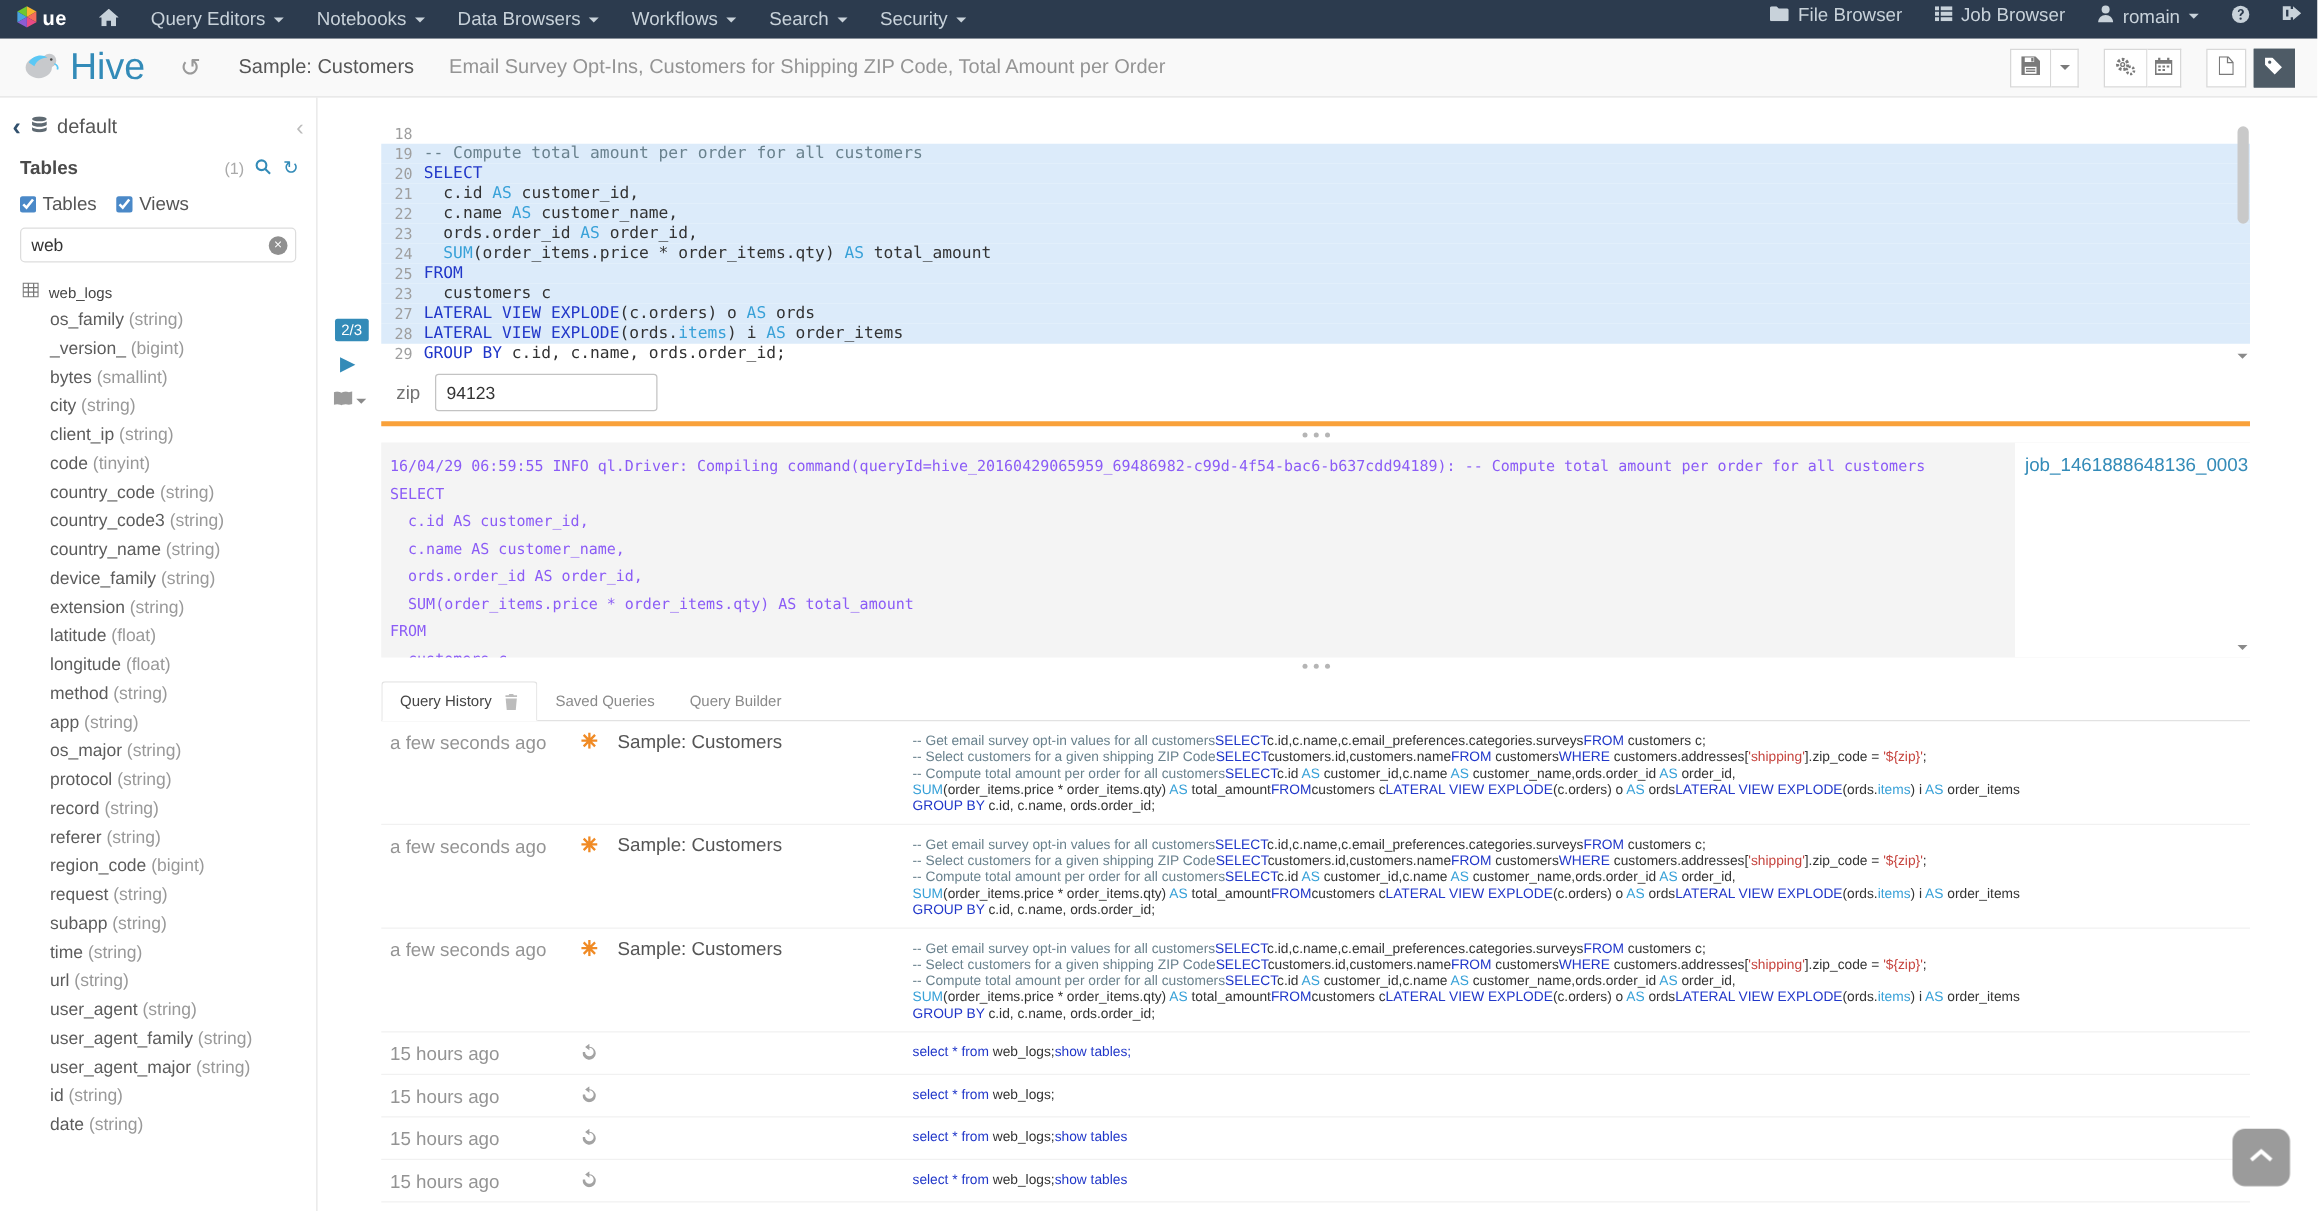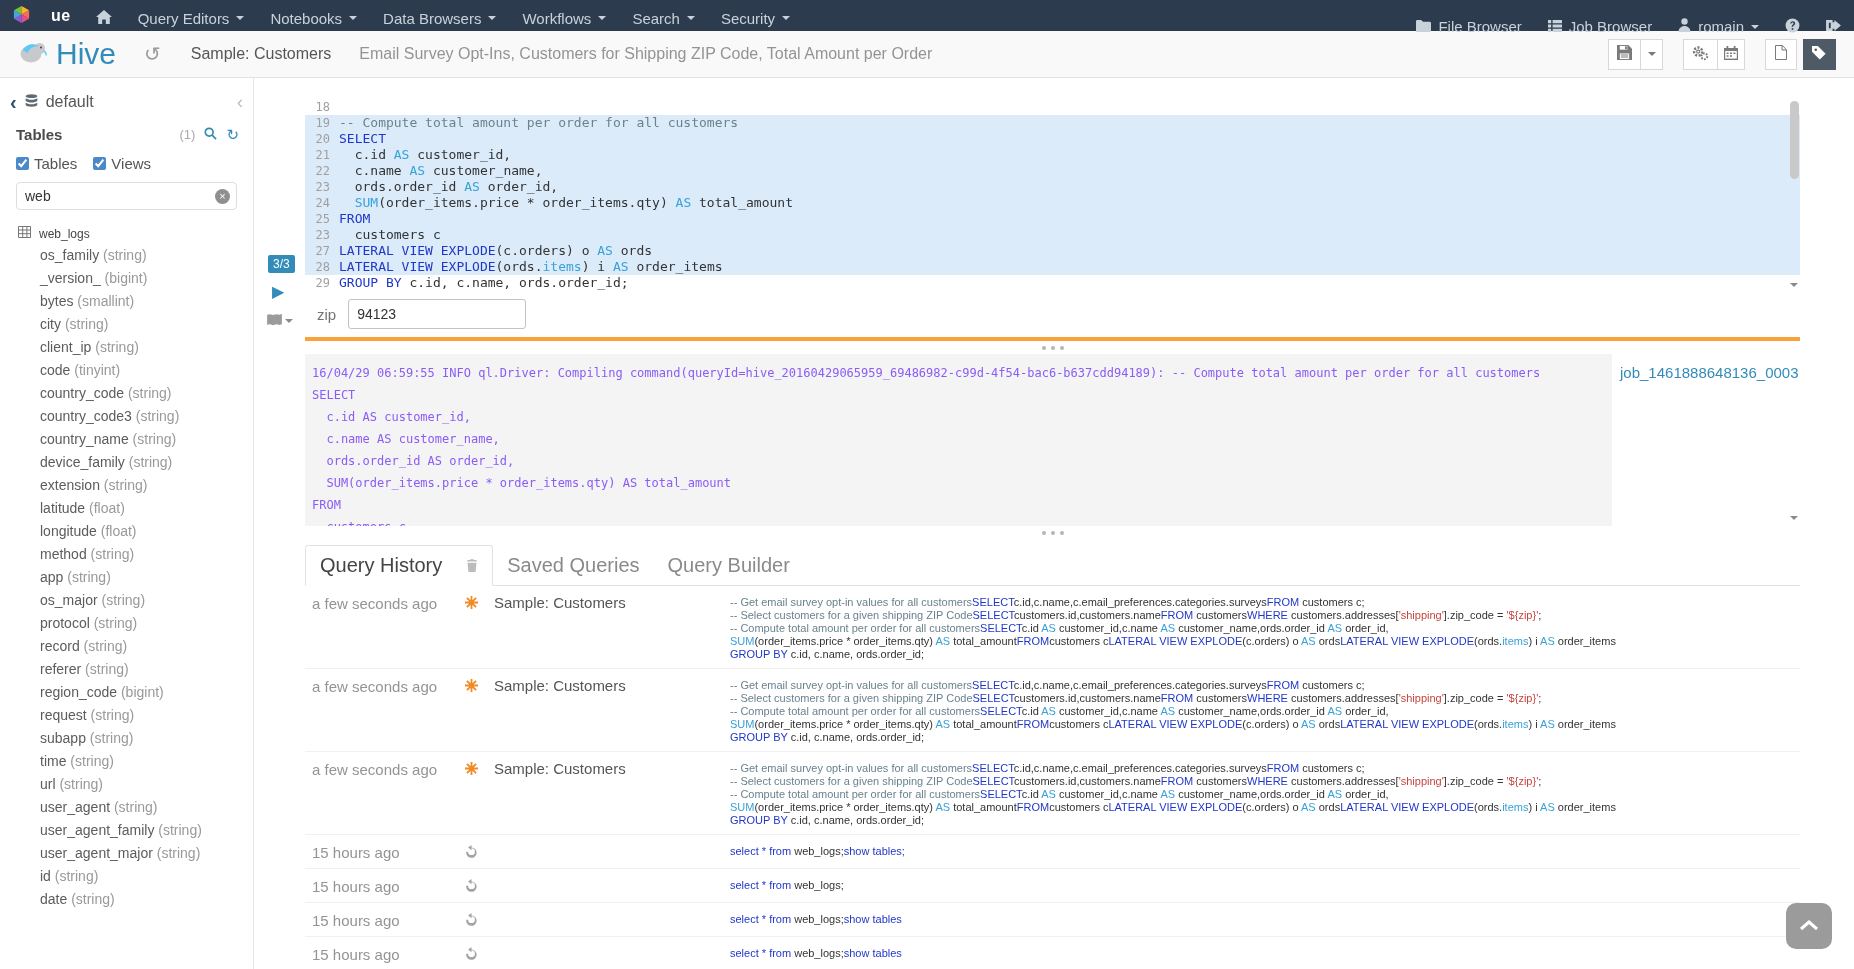--- a/index.html
+++ b/index.html
@@ -3,23 +3,23 @@
 <meta charset="utf-8">
 <style>
   *{box-sizing:border-box;margin:0;padding:0}
   html,body{width:1854px;height:969px;overflow:hidden;background:#fff;color:#333;
     font-family:"Liberation Sans",sans-serif}
   :root{--accent:#338bb8;--progress:#f9a13a;--hl:#dcebfa;--navbar:#2c3b4e;
     --tk-kw:#2137c9;--tk-kw2:#38a1d8;--tk-com:#6a828e;--tk-str:#c6443e;--tk-id:#333}
 
   
   .navbar{height:31px;background:var(--navbar);display:flex;align-items:stretch;font-size:15px;color:#c8d2da}
-  .logo{display:flex;align-items:center;padding:0 12px;gap:20px;cursor:pointer}
+  .logo{display:flex;align-items:center;padding:0 12px;gap:3px;cursor:pointer}
   .logo-text{color:#fff;font-weight:bold;font-size:16px;letter-spacing:.5px}
-  .nav-item{display:flex;align-items:center;padding:18px 13px;gap:7px;cursor:pointer;white-space:nowrap}
+  .nav-item{display:flex;align-items:center;padding:4px 13px;gap:7px;cursor:pointer;white-space:nowrap}
   .nav-item svg{flex:none}
   .nav-menus{display:flex;align-items:stretch}
   .caret{width:0;height:0;border:4px solid transparent;border-top-color:currentColor;display:inline-block;position:relative;top:2px}
   .nav-right{margin-left:auto;display:flex;align-items:flex-start}
 
   
   .app-header{height:47px;background:#f9f9f9;border-bottom:1px solid #e3e3e3;display:flex;align-items:center;padding:0 18px}
   .hive-name{color:var(--accent);font-size:30px;margin-left:8px;cursor:pointer}
   .history-glyph{color:#9a9a9a;font-size:20px;margin-left:28px;cursor:pointer}
   .doc-title{margin-left:30px;font-size:16px;color:#565656}
@@ -86,21 +86,21 @@
 
   
   .log-panel{height:172px;display:flex;background:#f4f4f4;position:relative;overflow:hidden}
   .log-lines{flex:1;padding:8px 0 0 7px;font-family:"DejaVu Sans Mono",monospace;font-size:12px;line-height:22px;color:#8b5cf6;white-space:pre;overflow:hidden}
   .log-jobs{width:188px;flex:none;background:#fff;padding:10px 8px 0 8px}
   .job-link{color:var(--accent);font-size:15px;text-decoration:none;white-space:nowrap}
   .log-down{position:absolute;right:0;bottom:2px;width:12px;height:12px;display:flex;align-items:center;justify-content:center;cursor:pointer}
 
   
   .tabs{display:flex;border-bottom:1px solid #e2e2e2;margin-top:6px}
-  .tab{padding:8px 14px;font-size:20px;color:#8a8a8a;cursor:pointer;display:flex;align-items:center;gap:24px}
+  .tab{padding:8px 14px;font-size:12px;color:#8a8a8a;cursor:pointer;display:flex;align-items:center;gap:10px}
   .tab.active{color:#444;border:1px solid #e2e2e2;border-bottom:1px solid #fff;margin-bottom:-1px;border-radius:3px 3px 0 0;background:#fff}
   .tab-trash{display:inline-flex;cursor:pointer}
   .hrow{display:flex;align-items:flex-start;padding:8px 0 7px 7px;border-bottom:1px solid #f1f1f1;font-size:15px;cursor:pointer}
   .htime{width:136px;flex:none;color:#949494;padding-top:1px}
   .hicon{width:46px;flex:none;text-align:center;padding-top:1px}
   .hname{width:236px;flex:none;color:#555}
   .hquery{flex:1;font-family:Liberation Sans, sans-serif;font-size:11px;line-height:13px;padding-top:2px}
   .hq-line{white-space:pre-wrap}
 
   .scroll-top{position:fixed;right:22px;bottom:20px;width:46px;height:46px;background:#9b9b9b;border-radius:10px;
@@ -322,21 +322,21 @@
         <div class="col-item"><span class="col-name">user_agent_major</span><span class="col-type"> (string)</span></div>
         <div class="col-item"><span class="col-name">id</span><span class="col-type"> (string)</span></div>
         <div class="col-item"><span class="col-name">date</span><span class="col-type"> (string)</span></div>
       </div>
   </aside>
 
   <section class="content">
 
     <div class="editor-zone">
       <div class="rail">
-        <span class="counter-badge">3/3</span>
+        <span class="counter-badge">2/3</span>
         <span class="play-btn">▶</span>
         <span class="format-btn">
           <span><svg width="15" height="12" viewBox="0 0 16 13" fill="currentColor">
                 <path d="M0 .8C1.8 0 3.8 0 5.6.8l.9.4.9-.4C9.2 0 11.2 0 13 .8l3-.8v11l-3 .8c-1.8-.8-3.8-.8-5.6 0l-.9.4-.9-.4C3.8 11 1.8 11 0 11.8z" opacity=".85"></path>
               </svg></span>
           <span class="caret"></span>
         </span>
       </div>
       <div class="editor">
         <div>

